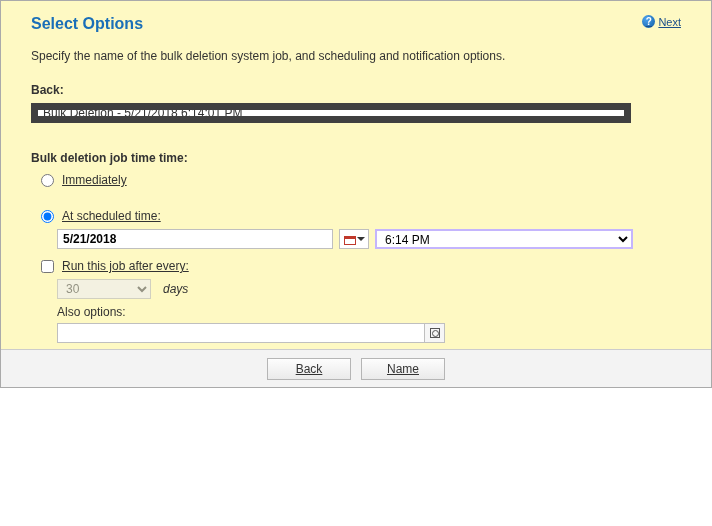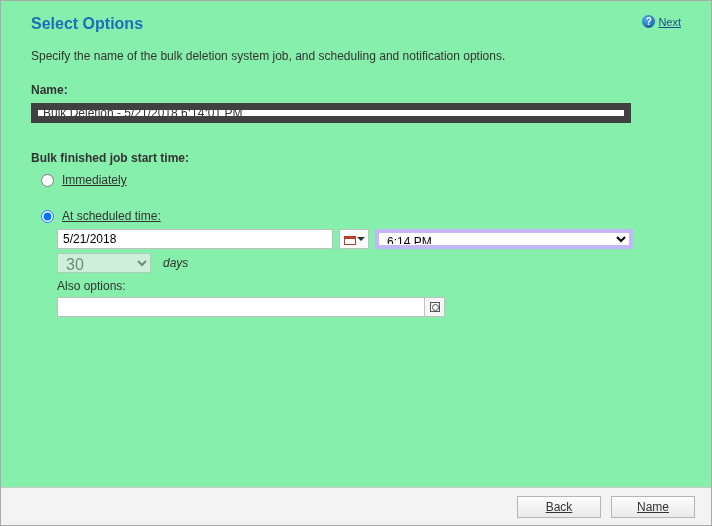--- a/index.html
+++ b/index.html
@@ -6,25 +6,25 @@
   body {
     margin: 0;
     padding: 0;
     font-family: "Segoe UI", Tahoma, Arial, sans-serif;
     font-size: 12px;
     color: #333;
     background: #fff;
   }
   .dialog {
     width: 712px;
-    height: 526px;
+    height: 388px;
     border: 1px solid #aaa;
     box-shadow: 1px 1px 2px rgba(0,0,0,0.15);
     position: relative;
-    background: #86efac;
+    background: #fef9c3;
   }
   .header {
     padding: 14px 30px 8px 30px;
     display: flex;
     justify-content: space-between;
     align-items: flex-start;
   }
   .title {
     color: #1a6fb8;
     font-size: 16px;
@@ -91,20 +91,21 @@
     align-items: center;
     gap: 6px;
   }
   .date-input {
     width: 276px;
     height: 20px;
     border: 1px solid #bfbfbf;
     padding: 2px 5px;
     font-size: 12px;
     font-family: inherit;
+    font-weight: bold;
   }
   .cal-btn {
     width: 30px;
     height: 20px;
     border: 1px solid #bfbfbf;
     background: #fff;
     display: inline-flex;
     align-items: center;
     justify-content: center;
     cursor: pointer;
@@ -130,31 +131,31 @@
   }
   .chevron-down {
     width: 0; height: 0;
     border-left: 4px solid transparent;
     border-right: 4px solid transparent;
     border-top: 4px solid #333;
   }
   .time-select {
     width: 258px;
     height: 20px;
-    border: 4px solid #c4b5fd;
+    border: 2px solid #c4b5fd;
     font-size: 12px;
     padding: 1px 4px;
     font-family: inherit;
     background: #fff;
   }
   .days-select {
     width: 94px;
     height: 20px;
     border: 1px solid #bfbfbf;
-    font-size: 16px;
+    font-size: 12px;
     background: #efefef;
     color: #666;
     padding: 1px 4px;
     font-family: inherit;
   }
   .days-suffix {
     margin-left: 6px;
     font-style: italic;
   }
   .notify-indent {
@@ -200,21 +201,21 @@
     border-radius: 50%;
     left: 1px; top: 1px;
   }
   .footer {
     position: absolute;
     bottom: 0; left: 0; right: 0;
     border-top: 1px solid #ccc;
     background: #f3f3f3;
     height: 38px;
     display: flex;
-    justify-content: flex-end;
+    justify-content: center;
     align-items: center;
     padding: 0 16px;
     gap: 10px;
   }
   .footer-btn {
     min-width: 84px;
     height: 22px;
     border: 1px solid #b5b5b5;
     background: linear-gradient(#fdfdfd, #eaeaea);
     font-size: 12px;
@@ -235,24 +236,24 @@
     <div class="help-link">
       <span class="help-icon-glyph">?</span>
       <span>Next</span>
     </div>
   </div>
 
   <div class="body">
 
     <div class="desc">Specify the name of the bulk deletion system job, and scheduling and notification options.</div>
 
-    <div class="field-label">Name:</div>
+    <div class="field-label">Back:</div>
     <input type="text" class="text-input" value="Bulk Deletion - 5/21/2018 6:14:01 PM" style="">
 
-    <div class="section-label">Bulk finished job start time:</div>
+    <div class="section-label">Bulk deletion job time time:</div>
 
     <div class="opt-row">
       <input type="radio" name="starttime" class="radio" style="">
       <span>Immediately</span>
     </div>
 
     <div style="height:10px"></div>
 
     <div class="opt-row">
       <input type="radio" name="starttime" class="radio" checked="" style="">
@@ -263,20 +264,24 @@
       <input type="text" class="date-input" value="5/21/2018" style="">
       <button class="cal-btn">
         <span class="cal-glyph"></span>
         <span class="chevron-down"></span>
       </button>
       <select class="time-select">
         <option>6:14 PM</option>
       </select>
     </div>
 
+    <div class="opt-row" style="margin-top:10px">
+      <input type="checkbox" class="checkbox" style="">
+      <span>Run this job after every:</span>
+    </div>
     <div class="sub-indent">
       <select class="days-select" disabled="">
         <option>30</option>
       </select>
       <span class="days-suffix">days</span>
     </div>
 
     <div class="notify-indent">
       <div>Also options:</div>
       <div class="lookup-wrap">

